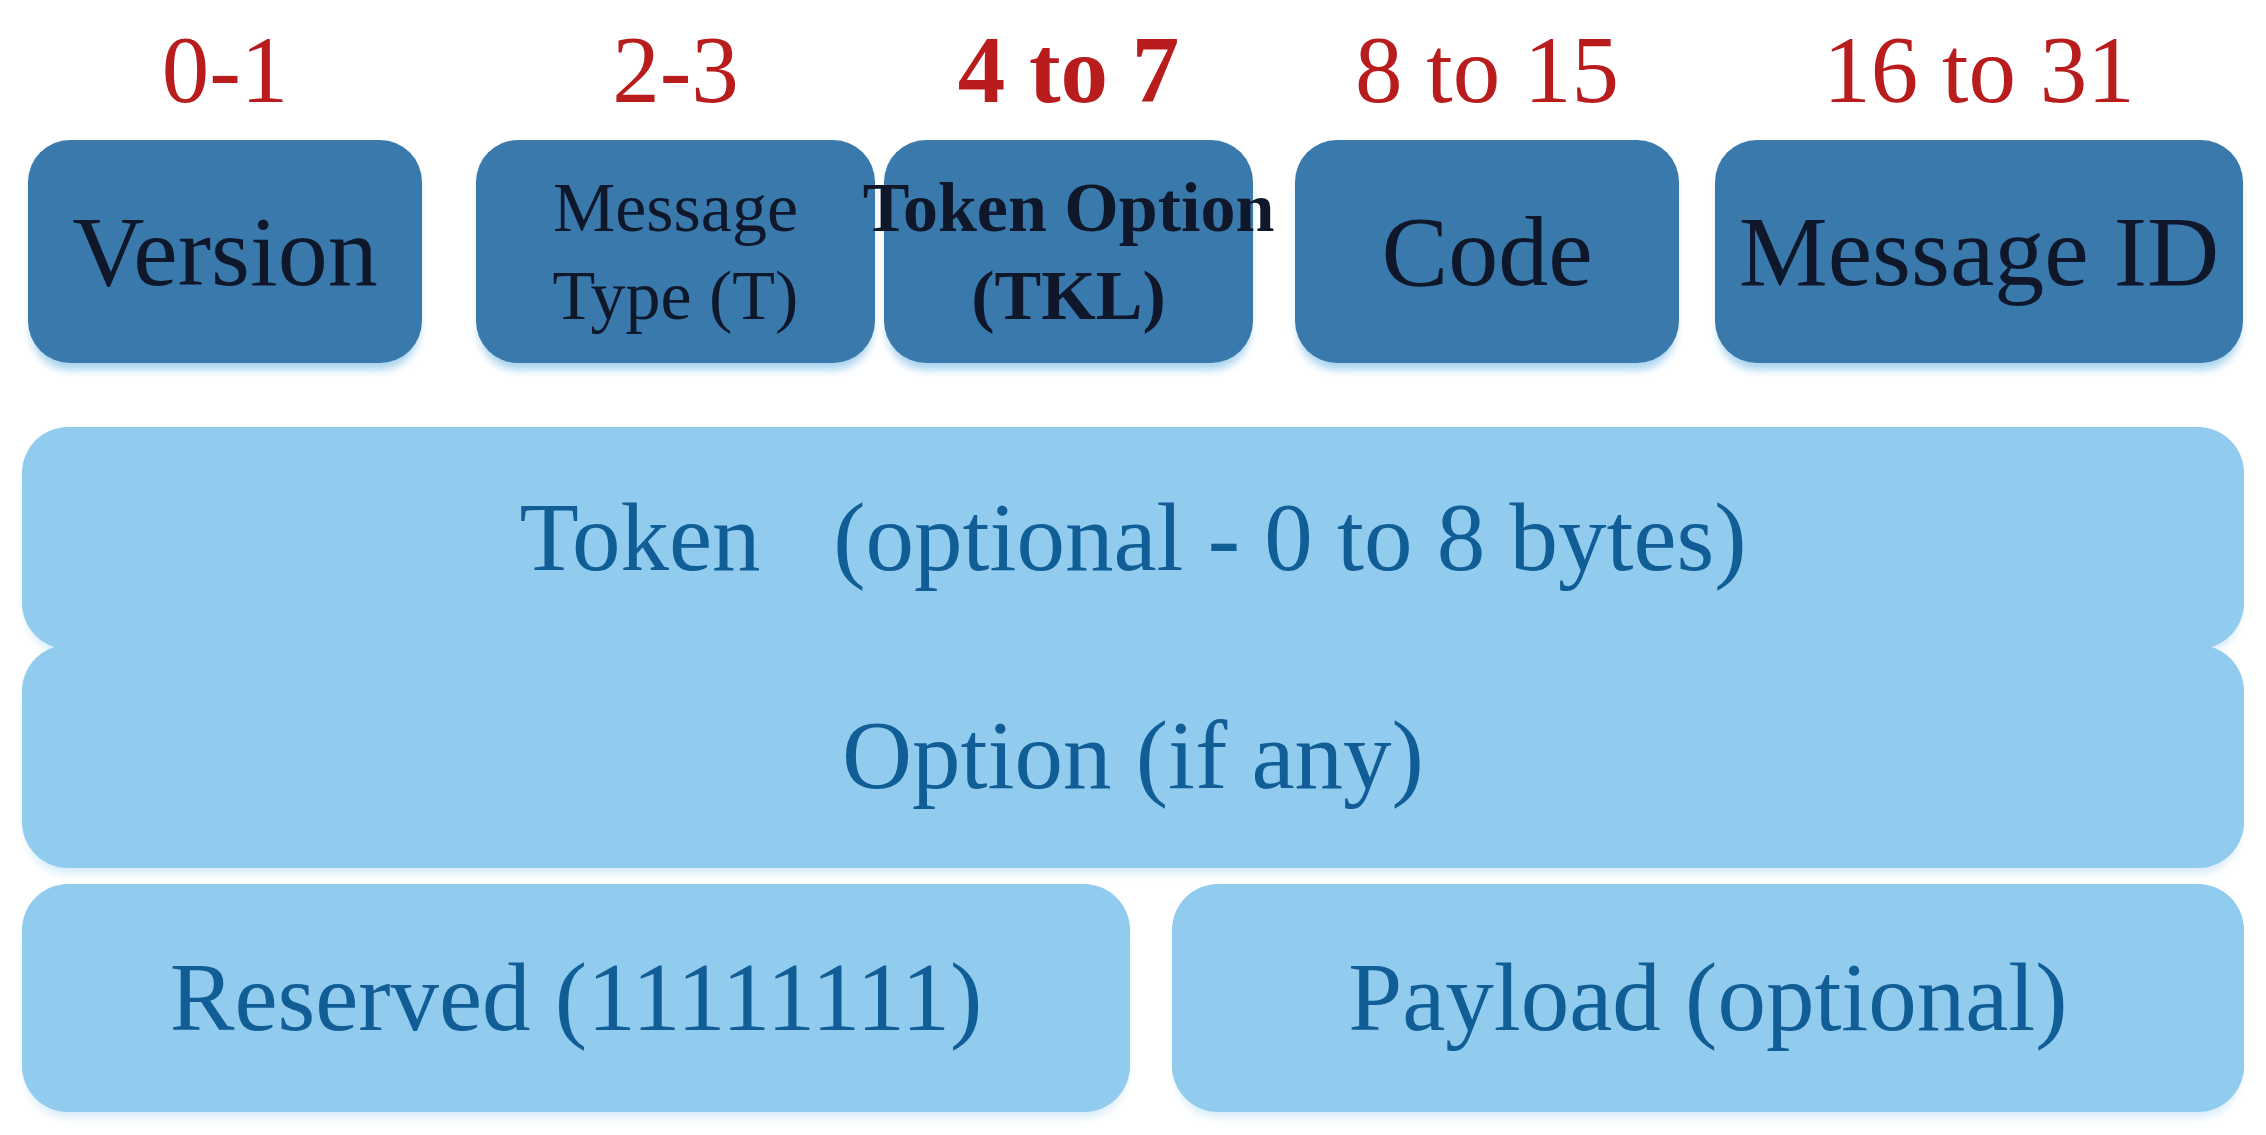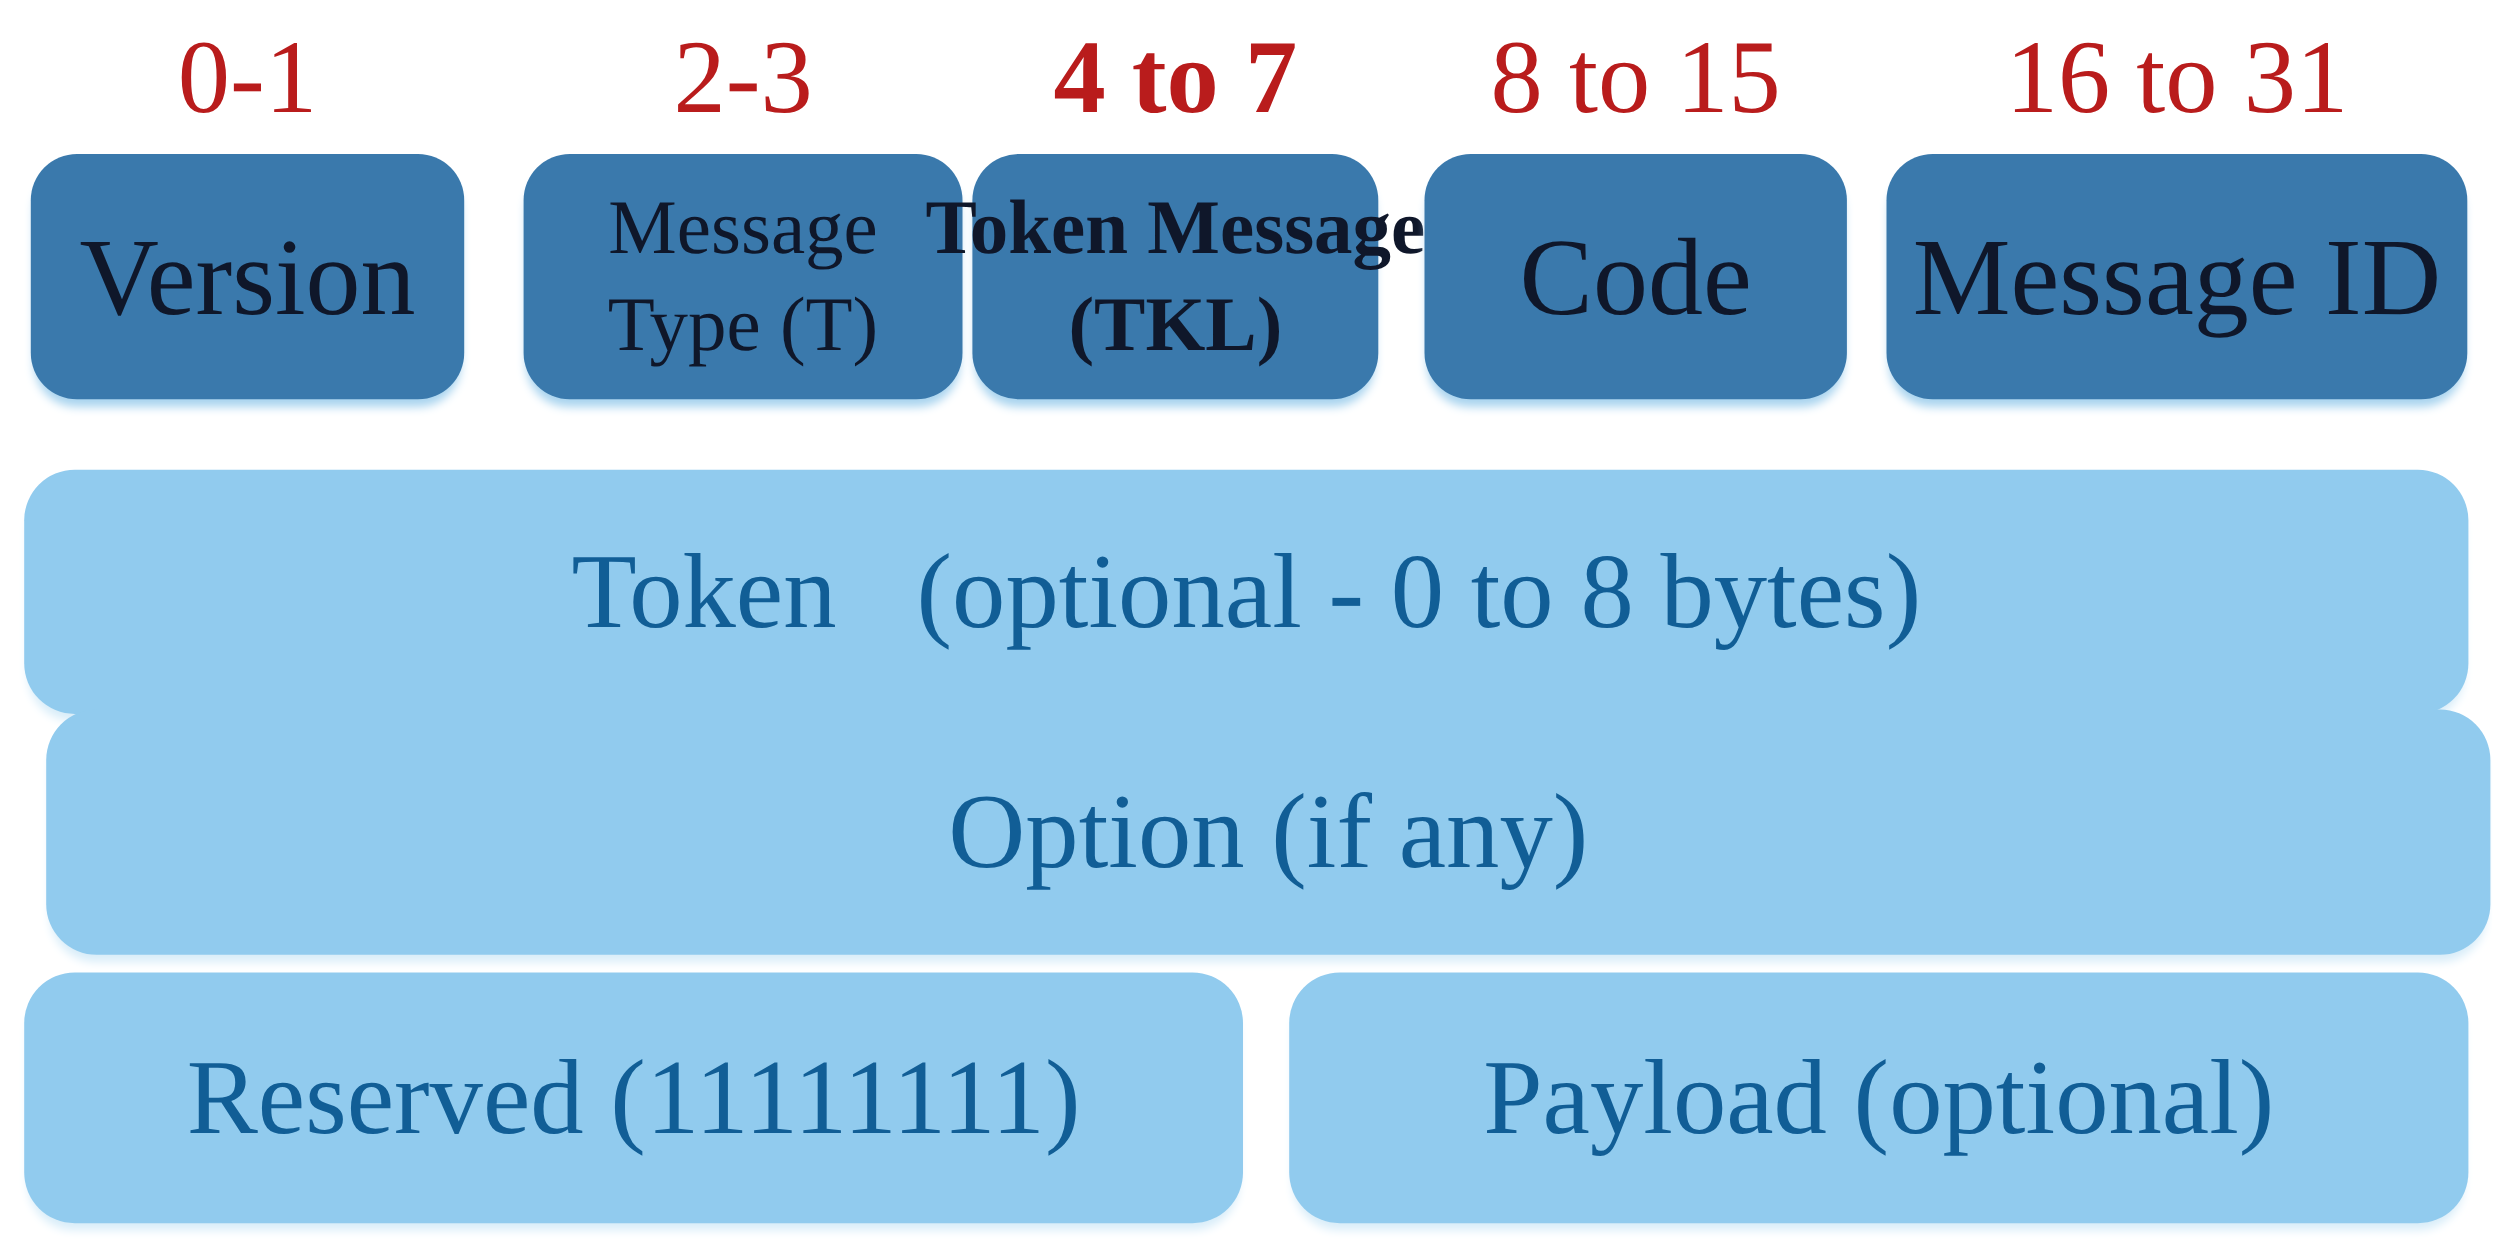--- a/index.html
+++ b/index.html
@@ -72,21 +72,21 @@
     justify-content: center;
     color: #115e96;
     text-align: center;
   }
   .light-box .box-label {
     white-space: pre;
     font-size: 97px;
     line-height: 1.1;
   }
   .row-token  { left: 22px; width: 2222px; top: 398px; height: 222px; margin-top: 29px; }
-  .row-option { left: 22px; width: 2222px; top: 645px; height: 223px; margin-left: 20px; }
+  .row-option { left: 22px; width: 2222px; top: 645px; height: 223px; }
   .box-reserved { left: 22px;   width: 1108px; top: 884px; height: 228px; text-align: right; }
   .box-payload  { left: 1172px; width: 1072px; top: 884px; height: 228px; }
 </style>
 </head>
 <body>
 
 <div class="canvas">
 
   <div class="bit-label c1">0-1</div>
   <div class="bit-label c2">2-3</div>
@@ -95,21 +95,21 @@
   <div class="bit-label c5">16 to 31</div>
 
   <div class="field-box c1">
     <span class="box-label">Version</span>
   </div>
   <div class="field-box small c2">
     <span class="box-label">Message
 Type (T)</span>
   </div>
   <div class="field-box small c3">
-    <span class="box-label">Token Message
+    <span class="box-label">Token Option
 (TKL)</span>
   </div>
   <div class="field-box c4">
     <span class="box-label">Code</span>
   </div>
   <div class="field-box c5">
     <span class="box-label">Message ID</span>
   </div>
 
   <div class="light-box row-token">

